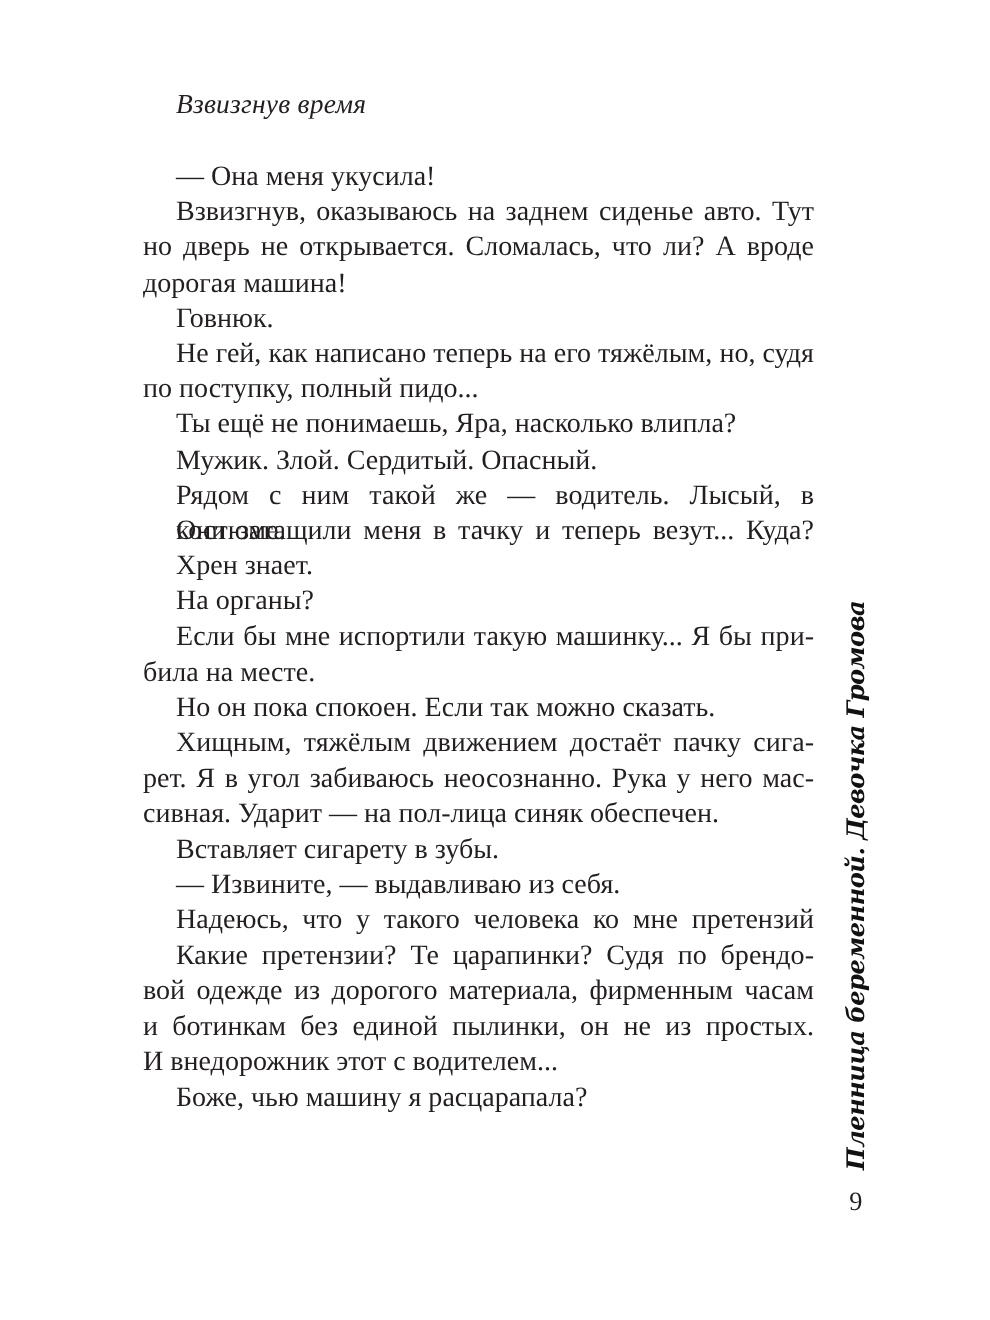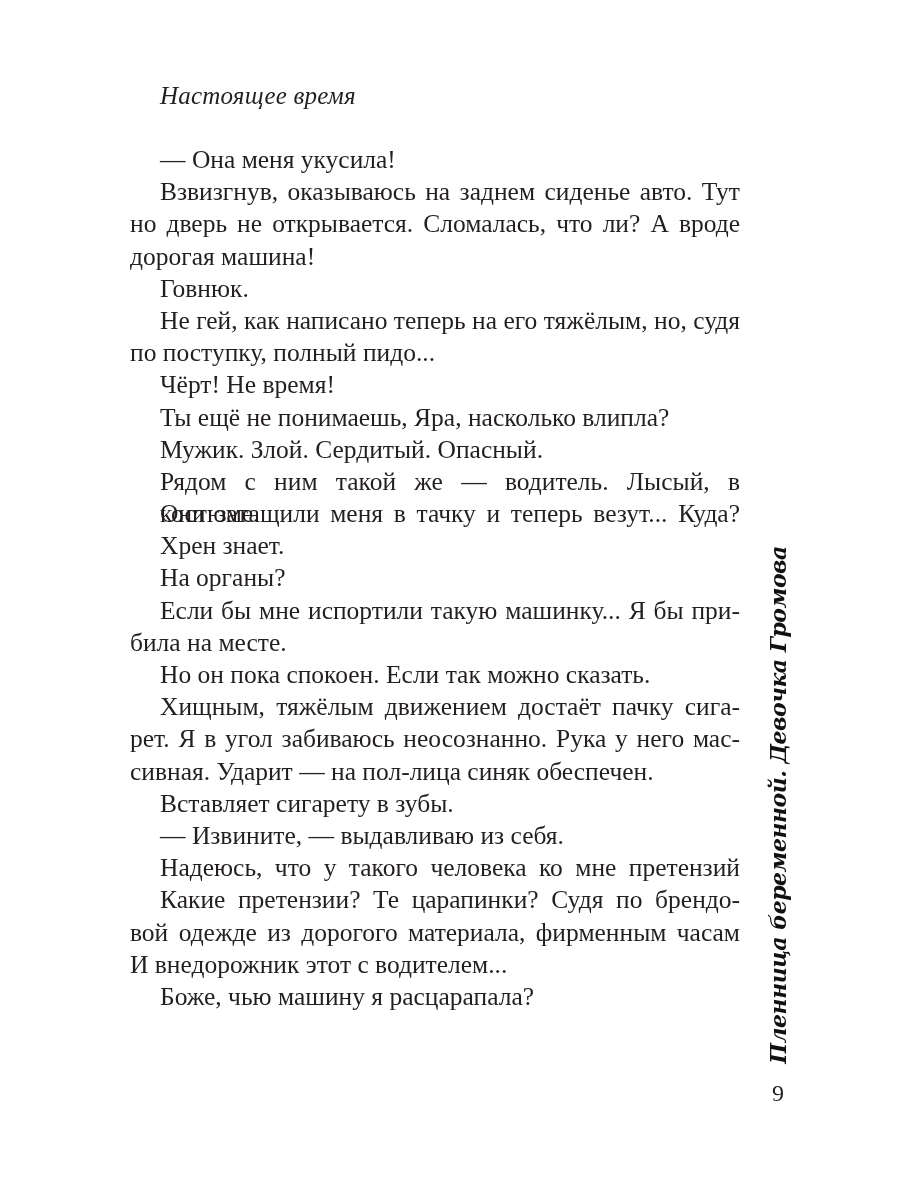--- a/index.html
+++ b/index.html
@@ -70,48 +70,48 @@
       width: 20px;
       text-align: center;
       font-size: 24px;
       color: #231f20;
     }
   </style>
 </head>
 <body>
 
 <div class="page">
-  <div class="heading">Настоящее время</div>
+  <div class="heading">Взвизгнув время</div>
 
   <div class="body-text" id="body-text">
       <span class="line indent">— Она меня укусила!</span>
       <span class="line indent justify">Взвизгнув, оказываюсь на заднем сиденье авто. Тут</span>
       <span class="line justify">но дверь не открывается. Сломалась, что ли? А вроде</span>
       <span class="line">дорогая машина!</span>
       <span class="line indent">Говнюк.</span>
       <span class="line indent justify">Не гей, как написано теперь на его тяжёлым, но, судя</span>
       <span class="line">по поступку, полный пидо...</span>
-      <span class="line indent">Чёрт! Не время!</span>
       <span class="line indent">Ты ещё не понимаешь, Яра, насколько влипла?</span>
       <span class="line indent">Мужик. Злой. Сердитый. Опасный.</span>
       <span class="line indent justify">Рядом с ним такой же — водитель. Лысый, в костюме.</span>
       <span class="line indent justify">Они затащили меня в тачку и теперь везут... Куда?</span>
       <span class="line indent">Хрен знает.</span>
       <span class="line indent">На органы?</span>
       <span class="line indent justify">Если бы мне испортили такую машинку... Я бы при-</span>
       <span class="line">била на месте.</span>
       <span class="line indent">Но он пока спокоен. Если так можно сказать.</span>
       <span class="line indent justify">Хищным, тяжёлым движением достаёт пачку сига-</span>
       <span class="line justify">рет. Я в угол забиваюсь неосознанно. Рука у него мас-</span>
       <span class="line">сивная. Ударит — на пол-лица синяк обеспечен.</span>
       <span class="line indent">Вставляет сигарету в зубы.</span>
       <span class="line indent">— Извините, — выдавливаю из себя.</span>
       <span class="line indent justify">Надеюсь, что у такого человека ко мне претензий</span>
       <span class="line indent justify">Какие претензии? Те царапинки? Судя по брендо-</span>
       <span class="line justify">вой одежде из дорогого материала, фирменным часам</span>
+      <span class="line justify">и ботинкам без единой пылинки, он не из простых.</span>
       <span class="line">И внедорожник этот с водителем...</span>
       <span class="line indent">Боже, чью машину я расцарапала?</span>
     </div>
 
   <div class="running-head">Пленница беременной. Девочка Громова</div>
 
   <div class="page-number">9</div>
 </div>
 
 </body></html>

